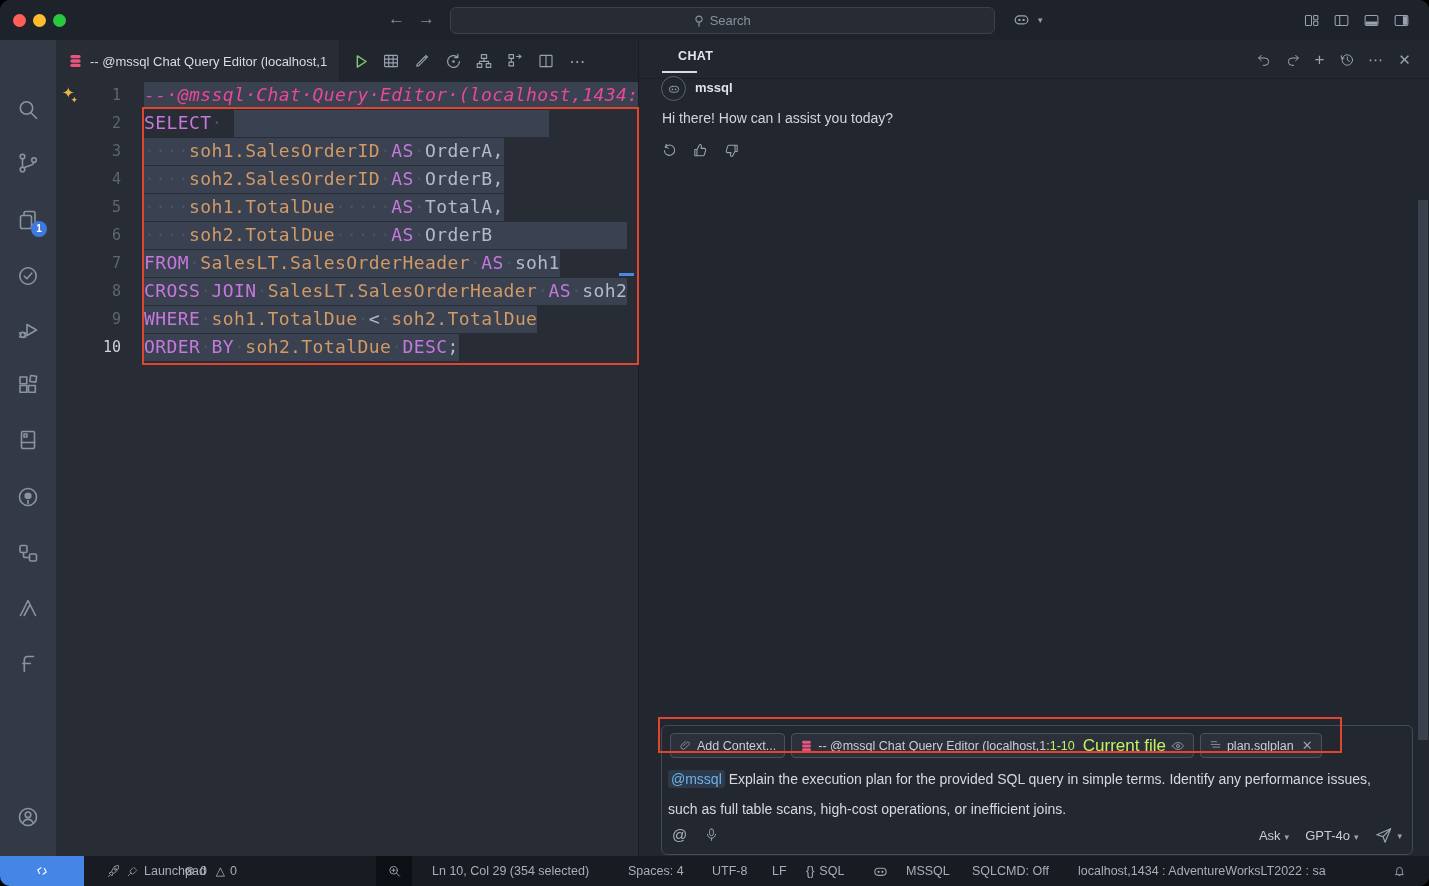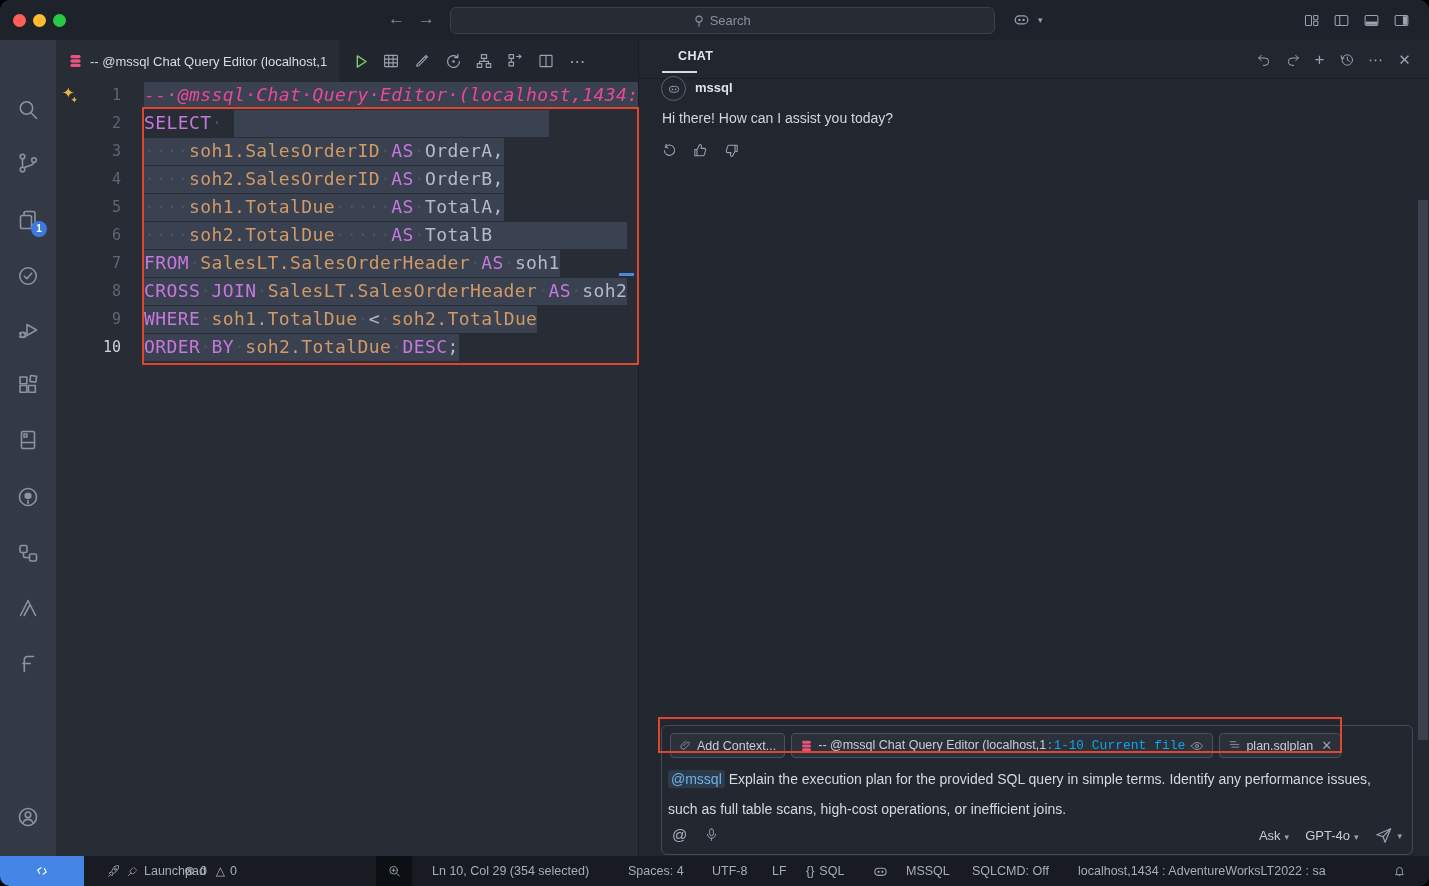--- a/index.html
+++ b/index.html
@@ -47,21 +47,21 @@
   .avatar{left:22px;top:36px;width:23px;height:23px;border:1px solid #5a616d;border-radius:50%;display:flex;align-items:center;justify-content:center;}
   .msgname{left:56px;top:40px;color:#e0e3e8;font-size:13px;font-weight:bold;}
   .msgtext{left:23px;top:70px;color:#d2d5db;font-size:14px;}
   .msgactions{left:22px;top:102px;display:flex;gap:14px;}
   .macticon{width:17px;height:17px;}
   .chatscroll{left:779px;top:160px;width:10px;height:540px;background:#3a404c;}
   
   .inputbox{left:22px;top:674px;width:750px;height:128px;background:#23272f;border:1px solid #434a58;border-radius:6px;margin-top:11px;}
   .chiprow{left:8px;top:7px;display:flex;gap:6px;align-items:center;}
   .chip{display:flex;align-items:center;gap:5px;height:23px;padding:0 8px;border:1px solid #4a5161;border-radius:4px;background:#2b303b;color:#c8cdd7;font-size:12.5px;white-space:nowrap;}
-  .chip .dim{color:#0ea5e9;font-family:Liberation Mono, monospace;}
+  .chip .dim{color:#bef264;}
   .chip .sp{margin-left:3px;}
   .inputtext{left:6px;top:38px;width:736px;color:#d5d8de;font-size:14px;line-height:30px;}
   .mention{color:#6fb3e8;background:rgba(86,156,214,0.17);border-radius:3px;padding:1px 3px;}
   .inctrl{left:0;top:96px;width:750px;height:30px;}
   .modelbar{position:absolute;right:10px;top:4px;display:flex;align-items:center;gap:16px;color:#c8cdd6;font-size:13px;}
   .chev{font-size:9px;color:#9aa2b1;margin-left:4px;}
   
   .statusbar{left:0;top:856px;width:1429px;height:30px;background:#181b21;color:#a6aebc;font-size:12.5px;}
   .sbi{position:absolute;top:0;height:30px;line-height:30px;display:flex;align-items:center;gap:5px;}
   .remoteblock{left:0;width:84px;background:#4585e6;color:#fff;justify-content:center;font-weight:bold;font-size:12px;}
@@ -270,21 +270,21 @@
     </div>
 
     <div class="abs sparkles" style="left:6px;top:44px;font-size:15px;">✦<span style="font-size:9px;position:relative;top:5px;left:-4px;">✦</span></div>
 
     <div class="abs codearea">
         <div class="cl" style="top: 0px;"><div class="selband" style="left: 88px; width: 494px;"></div><span class="lnum">1</span><span class="ctext"><span class="tok-cm">--·@mssql·Chat·Query·Editor·(localhost,1434:</span></span></div>
         <div class="cl" style="top: 28px;"><div class="selband" style="left: 177.92px; width: 314.72px;"></div><span class="lnum">2</span><span class="ctext"><span class="tok-kw">SELECT</span><span class="tok-ws">·</span></span></div>
         <div class="cl" style="top: 56px;"><div class="selband" style="left: 88px; width: 359.68px;"></div><span class="lnum">3</span><span class="ctext"><span class="tok-ws">····</span><span class="tok-id">soh1.SalesOrderID</span><span class="tok-ws">·</span><span class="tok-kw">AS</span><span class="tok-ws">·</span><span class="tok-pl">OrderA,</span></span></div>
         <div class="cl" style="top: 84px;"><div class="selband" style="left: 88px; width: 359.68px;"></div><span class="lnum">4</span><span class="ctext"><span class="tok-ws">····</span><span class="tok-id">soh2.SalesOrderID</span><span class="tok-ws">·</span><span class="tok-kw">AS</span><span class="tok-ws">·</span><span class="tok-pl">OrderB,</span></span></div>
         <div class="cl" style="top: 112px;"><div class="selband" style="left: 88px; width: 359.68px;"></div><span class="lnum">5</span><span class="ctext"><span class="tok-ws">····</span><span class="tok-id">soh1.TotalDue</span><span class="tok-ws">·····</span><span class="tok-kw">AS</span><span class="tok-ws">·</span><span class="tok-pl">TotalA,</span></span></div>
-        <div class="cl" style="top: 140px;"><div class="selband" style="left: 88px; width: 483.32px;"></div><span class="lnum">6</span><span class="ctext"><span class="tok-ws">····</span><span class="tok-id">soh2.TotalDue</span><span class="tok-ws">·····</span><span class="tok-kw">AS</span><span class="tok-ws">·</span><span class="tok-pl">TotalB</span></span></div>
+        <div class="cl" style="top: 140px;"><div class="selband" style="left: 88px; width: 483.32px;"></div><span class="lnum">6</span><span class="ctext"><span class="tok-ws">····</span><span class="tok-id">soh2.TotalDue</span><span class="tok-ws">·····</span><span class="tok-kw">AS</span><span class="tok-ws">·</span><span class="tok-pl">OrderB</span></span></div>
         <div class="cl" style="top: 168px;"><div class="selband" style="left: 88px; width: 415.88px;"></div><span class="lnum">7</span><span class="ctext"><span class="tok-kw">FROM</span><span class="tok-ws">·</span><span class="tok-id">SalesLT.SalesOrderHeader</span><span class="tok-ws">·</span><span class="tok-kw">AS</span><span class="tok-ws">·</span><span class="tok-pl">soh1</span></span><div class="cursor-dash" style="left: 563.452px; top: 24px;"></div></div>
         <div class="cl" style="top: 196px;"><div class="selband" style="left: 88px; width: 483.32px;"></div><span class="lnum">8</span><span class="ctext"><span class="tok-kw">CROSS</span><span class="tok-ws">·</span><span class="tok-kw">JOIN</span><span class="tok-ws">·</span><span class="tok-id">SalesLT.SalesOrderHeader</span><span class="tok-ws">·</span><span class="tok-kw">AS</span><span class="tok-ws">·</span><span class="tok-pl">soh2</span></span></div>
         <div class="cl" style="top: 224px;"><div class="selband" style="left: 88px; width: 393.4px;"></div><span class="lnum">9</span><span class="ctext"><span class="tok-kw">WHERE</span><span class="tok-ws">·</span><span class="tok-id">soh1.TotalDue</span><span class="tok-ws">·</span><span class="tok-op">&lt;</span><span class="tok-ws">·</span><span class="tok-id">soh2.TotalDue</span></span></div>
         <div class="cl" style="top: 252px;"><div class="selband" style="left: 88px; width: 314.72px;"></div><span class="lnum active">10</span><span class="ctext"><span class="tok-kw">ORDER</span><span class="tok-ws">·</span><span class="tok-kw">BY</span><span class="tok-ws">·</span><span class="tok-id">soh2.TotalDue</span><span class="tok-ws">·</span><span class="tok-kw">DESC</span><span class="tok-pl">;</span></span></div>
       </div>
   </div>
 
   <div class="abs chatpanel">
     <div class="abs chathead">
       <div class="abs chattitle">CHAT</div>
@@ -352,21 +352,21 @@
         </div>
         <div class="chip">
           <svg width="13" height="14" viewBox="0 0 16 16">
               <g fill="#e8537f">
                 <rect x="2.5" y="1.5" width="11" height="3.6" rx="1.8"></rect>
                 <rect x="2.5" y="6.2" width="11" height="3.6" rx="1.8"></rect>
                 <rect x="2.5" y="10.9" width="11" height="3.6" rx="1.8"></rect>
               </g>
             </svg>
           <span><span>-- @mssql Chat Query Editor (localhost,1</span><span class="dim">:1-10</span></span>
-          <span class="dim sp" style="font-size:13px">Current file</span>
+          <span class="dim sp" style="font-size:17px">Current file</span>
           <svg width="14" height="14" viewBox="0 0 24 24">
               <path class="ic" d="M2.5 12s3.5-6 9.5-6 9.5 6 9.5 6-3.5 6-9.5 6-9.5-6-9.5-6z"></path>
               <circle class="ic" cx="12" cy="12" r="2.6"></circle>
             </svg>
         </div>
         <div class="chip">
           <svg width="13" height="13" viewBox="0 0 24 24">
               <path class="ic" d="M4 5h10M4 10h16M7 15h13"></path>
             </svg>
           <span>plan.sqlplan</span>

